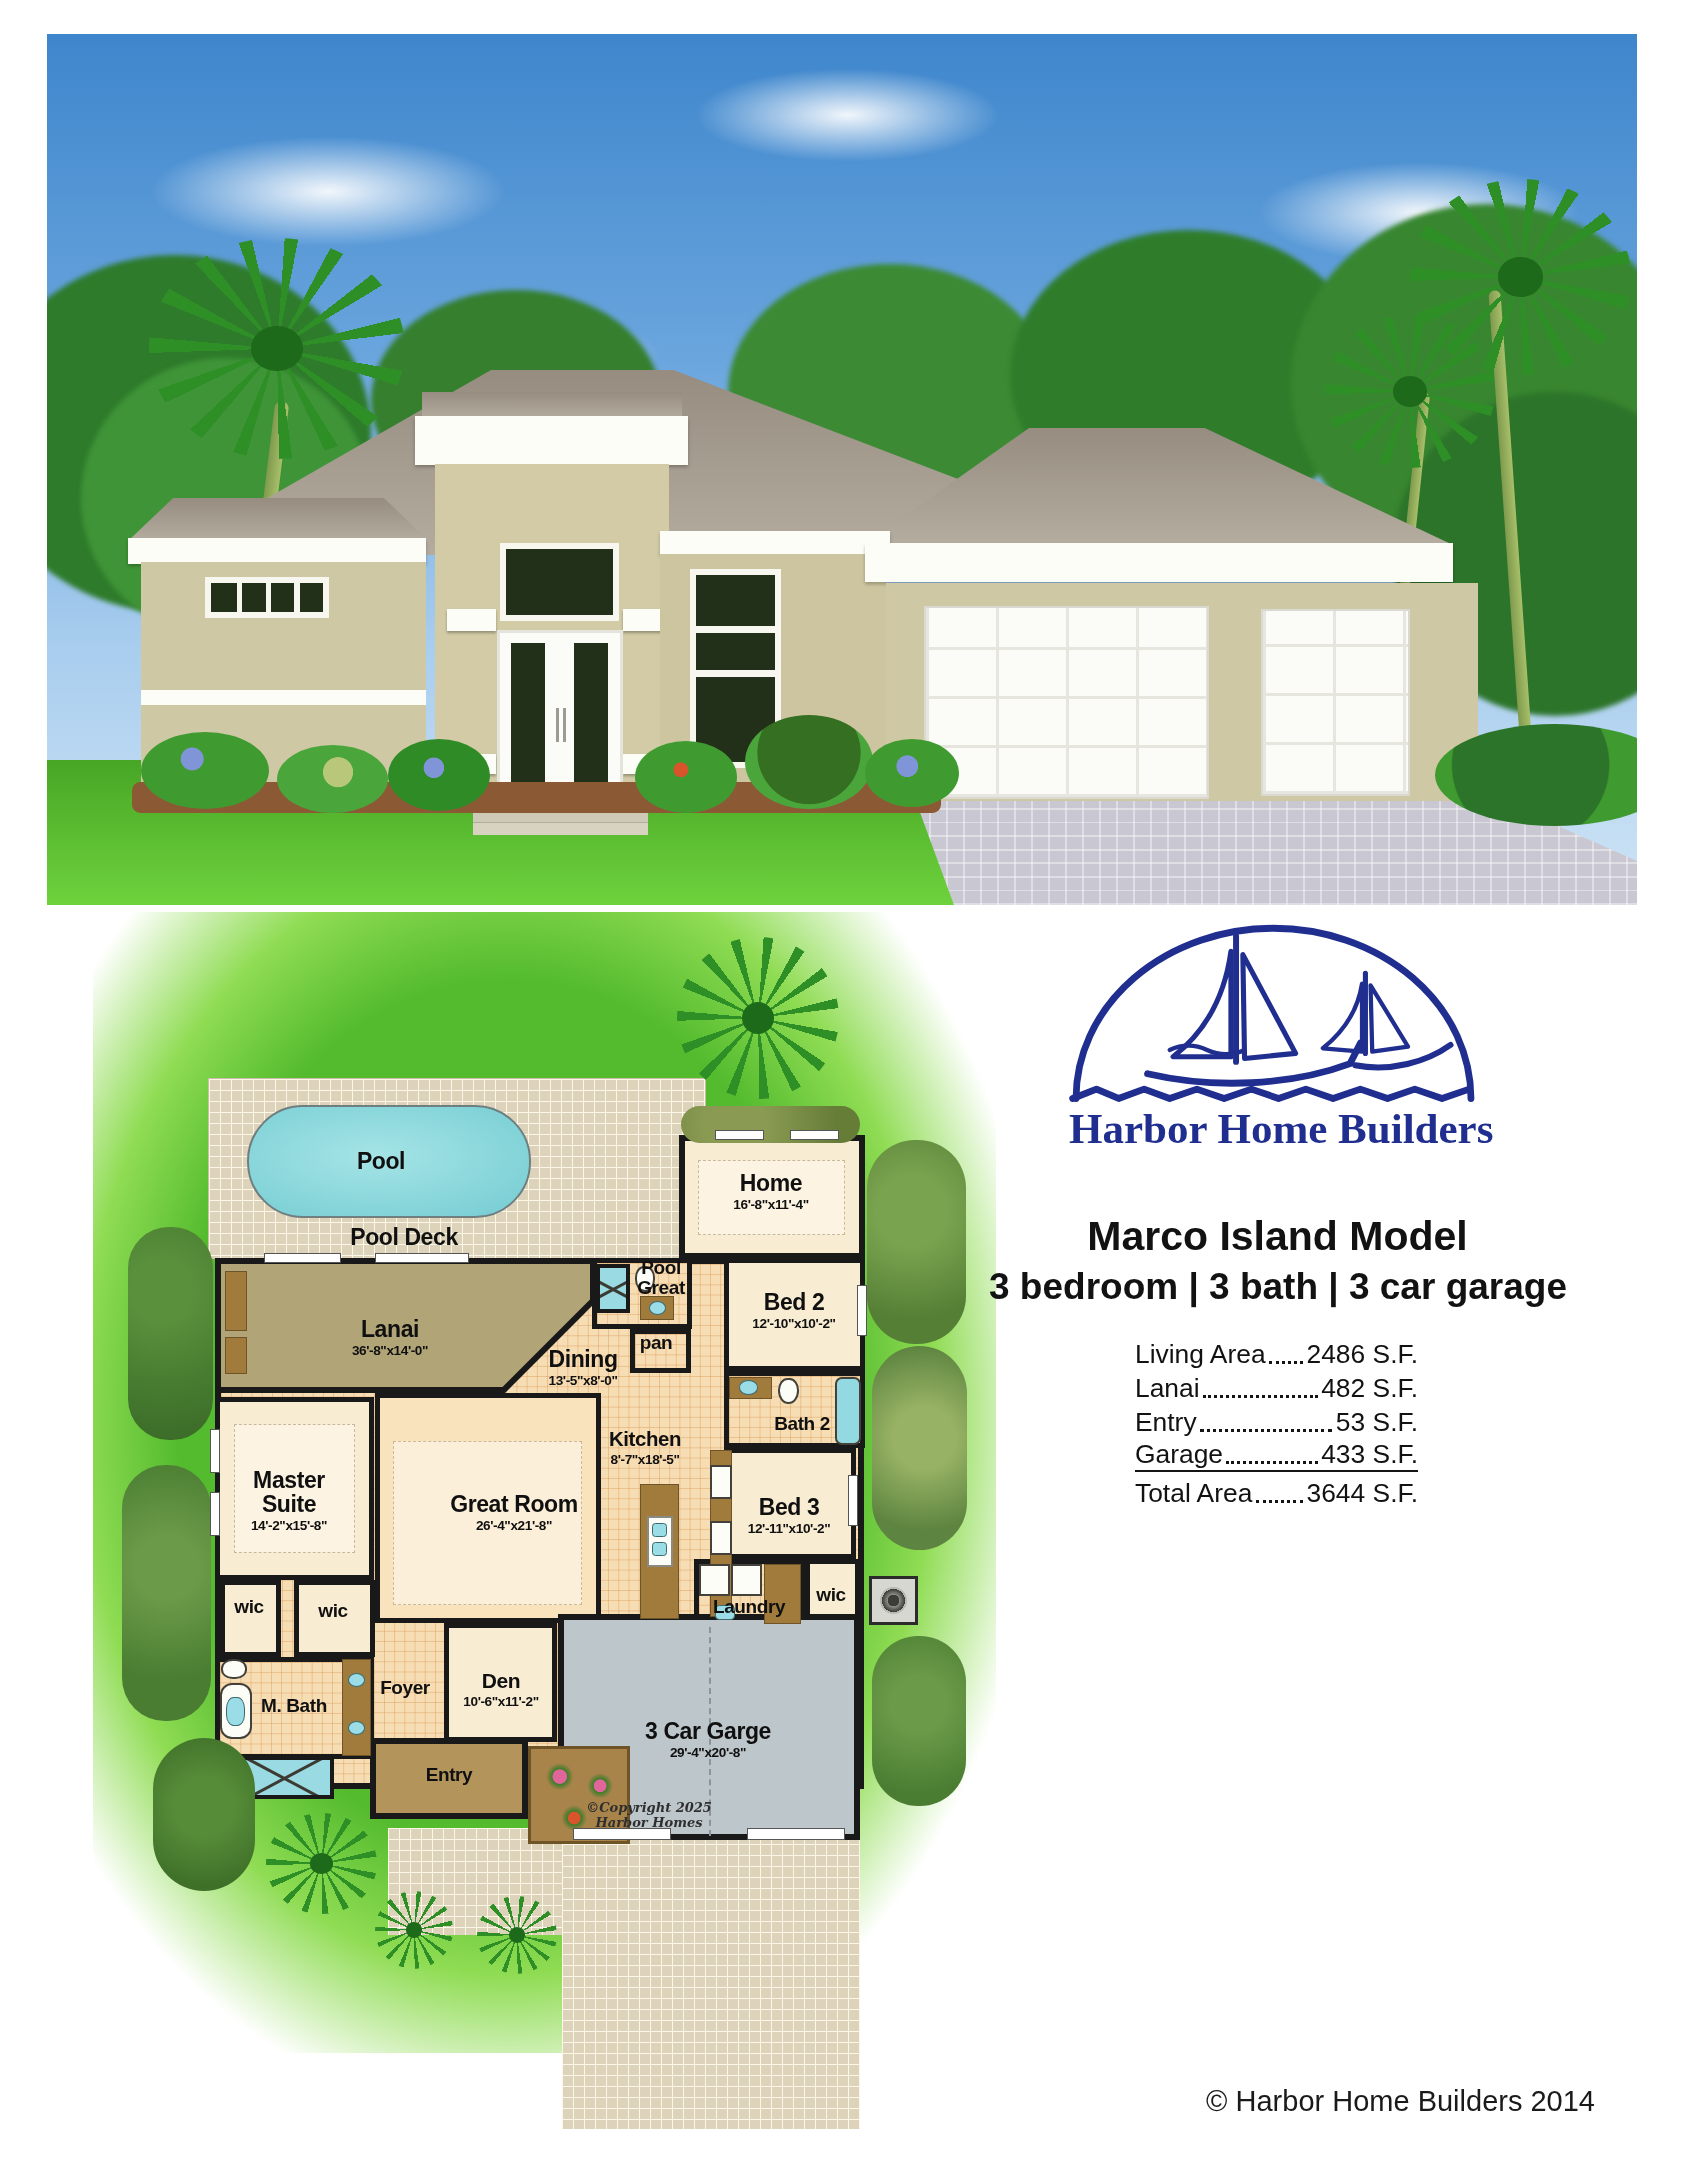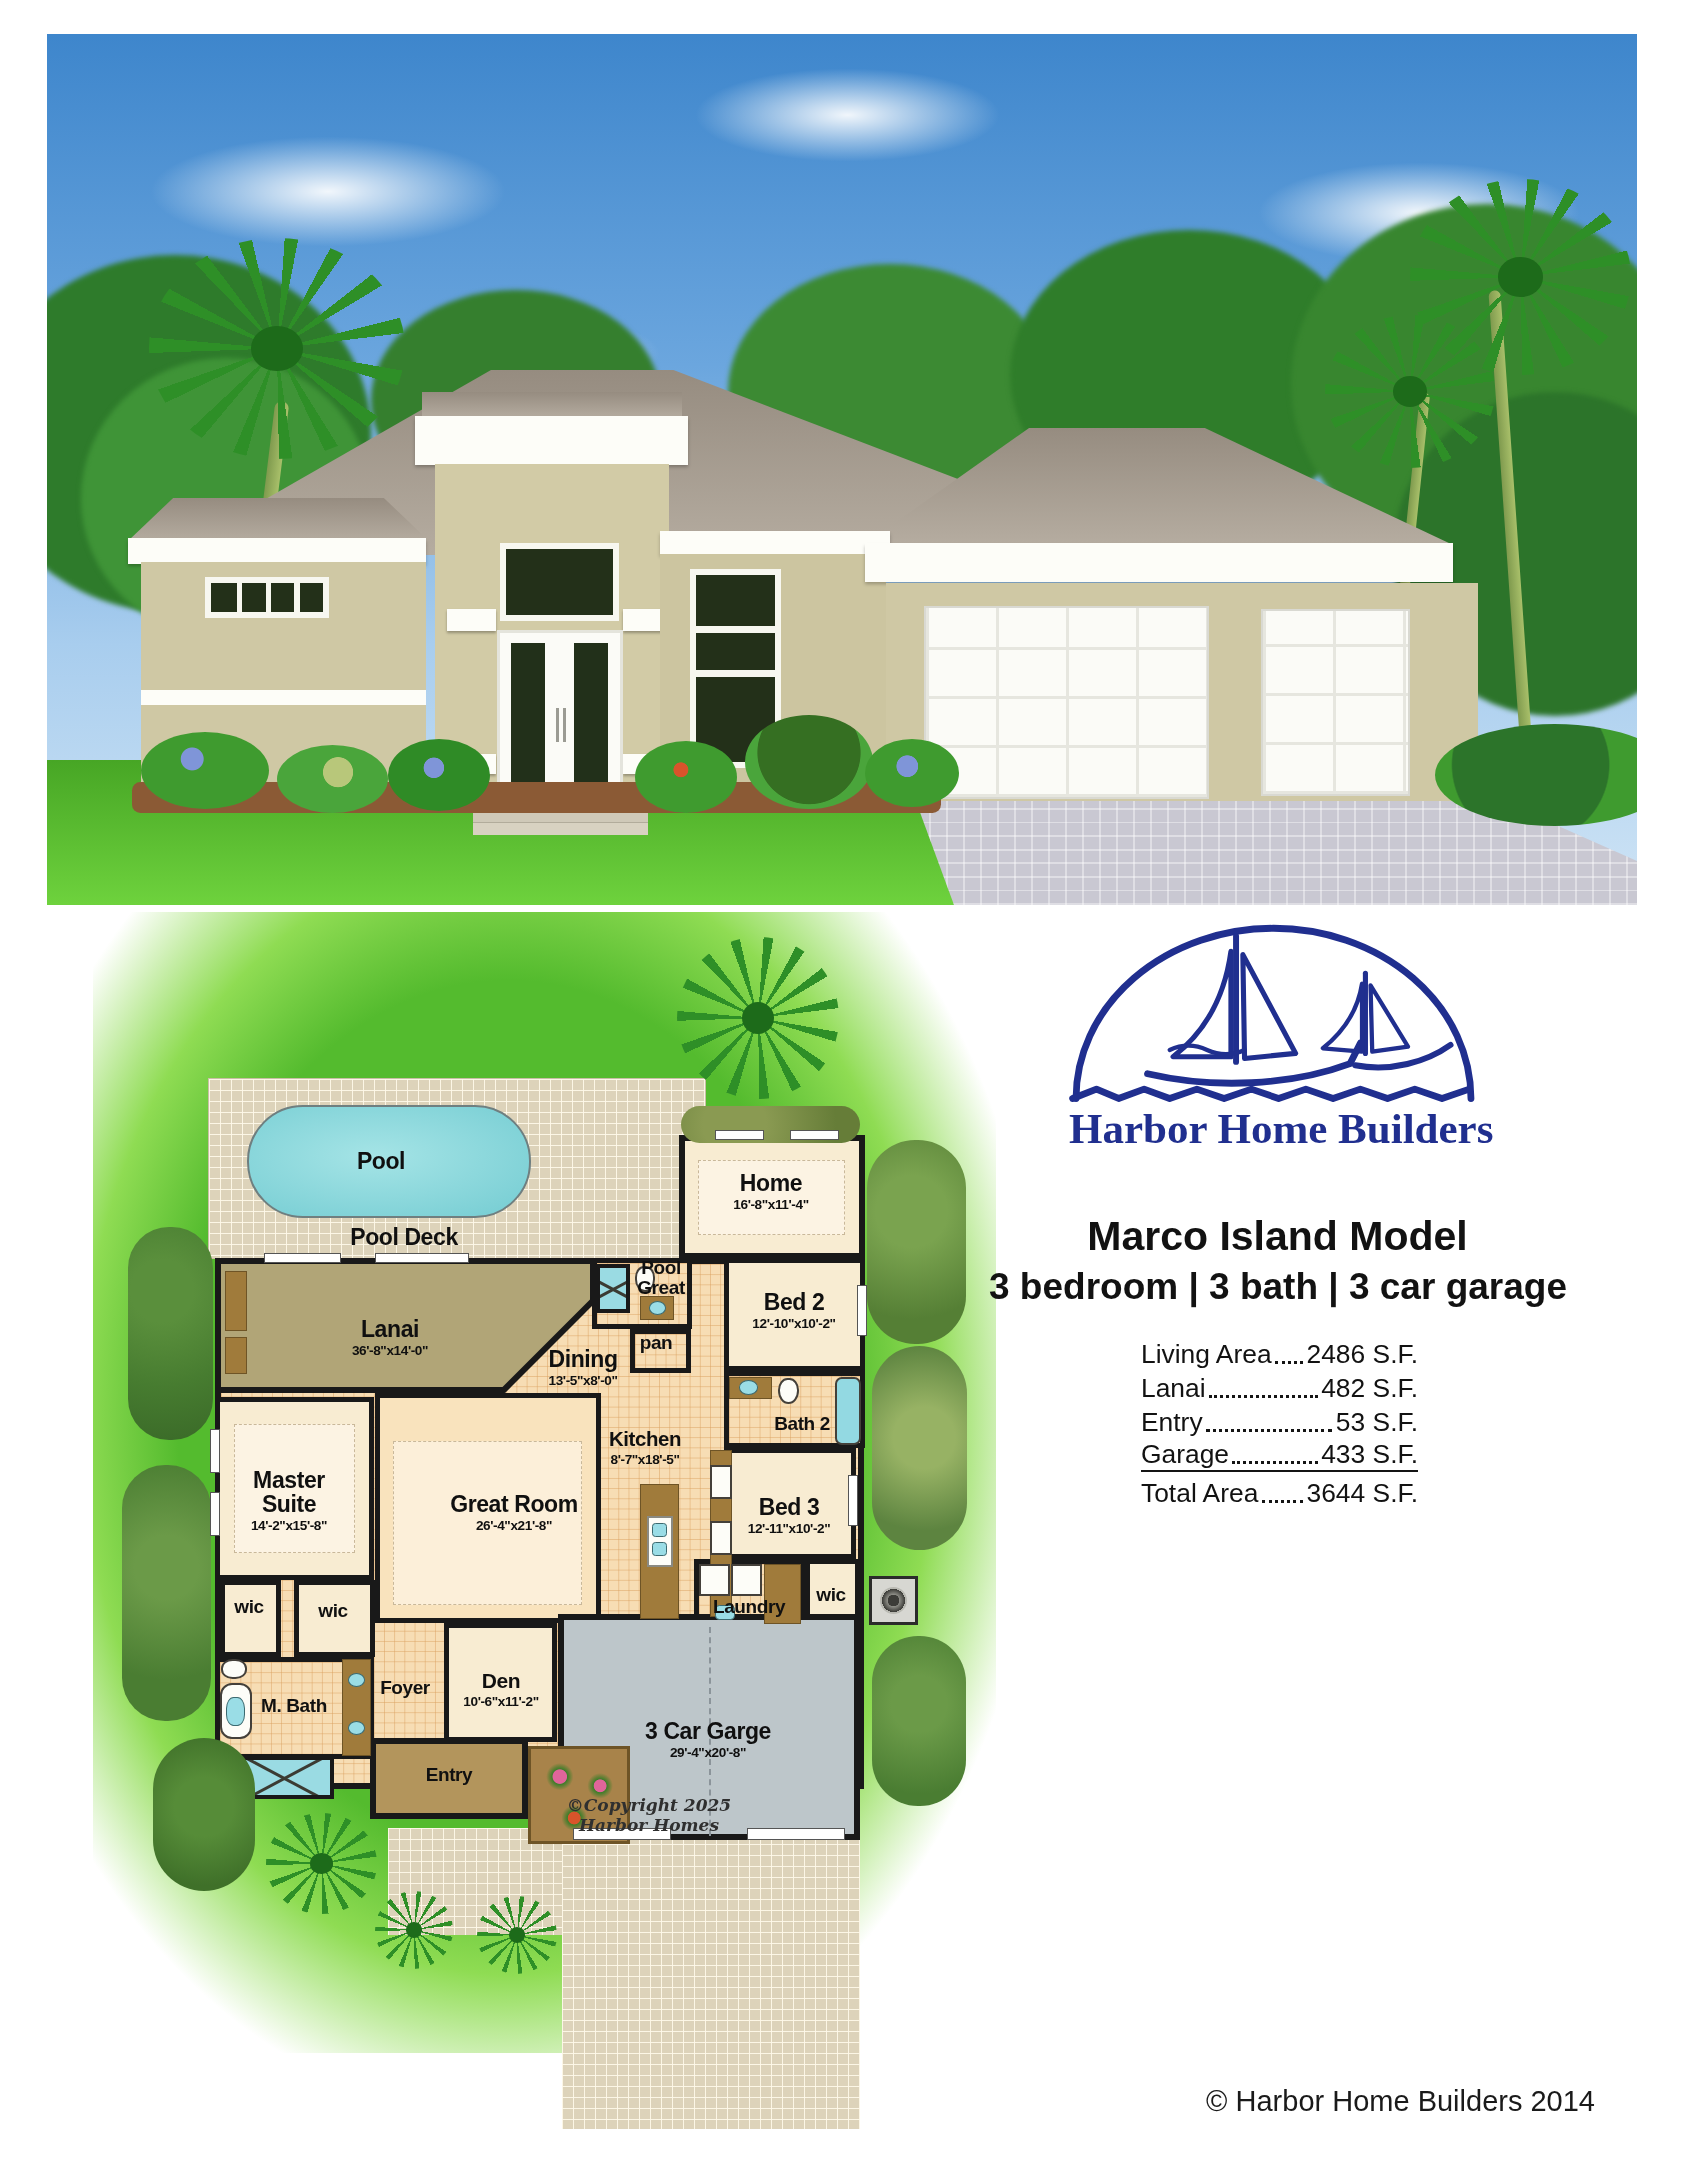--- a/index.html
+++ b/index.html
@@ -53,27 +53,27 @@
   .xbox::before { transform:rotate(28deg);} .xbox::after { transform:rotate(-28deg);}
   .wgap { position:absolute; background:#ffffff; border:1.7px solid #555; z-index:30; }
   .bushg { position:absolute; border-radius:50%; }
 
   
   .logo-text { position:absolute; left:1069px; top:1104px; width:409px; text-align:center;
      font-family:"Liberation Serif", serif; font-weight:700; font-size:43px; color:#202f8f; letter-spacing:0px; white-space:nowrap; }
   .model-name { position:absolute; left:1005px; top:1213px; width:545px; text-align:center; font-size:41px; font-weight:700; color:#121212; }
   .model-specs { position:absolute; left:980px; top:1266px; width:596px; text-align:center; font-size:37px; font-weight:700; color:#121212; }
   .areas { position:absolute; left:1135px; top:1336px; width:283px; font-size:26.4px; color:#121212; }
-  .arow { display:flex; align-items:flex-end; height:34px;margin-left:6px; }
+  .arow { display:flex; align-items:flex-end; height:34px; }
   .arow .lead { flex:1; border-bottom:3.4px dotted #141414; margin:0 3.4px 6px 3.4px; }
   .arow .val { white-space:nowrap; }
   .arow.underl { border-bottom:2.6px solid #141414; }
   .arow.total { font-weight:400; height:37px; }
   .footer-copy { position:absolute; right:90px; top:2085px; font-size:29px; color:#1a1a1a; }
-  .plan-copy { position:absolute; transform:translate(-50%,-50%); font-family:"DejaVu Serif", serif; font-style:italic; font-weight:700; font-size:17px; color:#2f2f2f; text-align:center; line-height:1.15; z-index:40; }
+  .plan-copy { position:absolute; transform:translate(-50%,-50%); font-family:"DejaVu Serif", serif; font-style:italic; font-weight:700; font-size:13px; color:#2f2f2f; text-align:center; line-height:1.15; z-index:40; }
 </style>
 </head>
 <body>
 
 <div class="photo">
   <div class="cloud" style="left:102px;top:102px;width:358px;height:111px;"></div>
   <div class="cloud" style="left:647px;top:34px;width:307px;height:94px;"></div>
   <div class="cloud" style="left:1210px;top:128px;width:324px;height:102px;"></div>
   <div class="cloud" style="left:358px;top:281px;width:256px;height:77px;opacity:.7;"></div>
 

